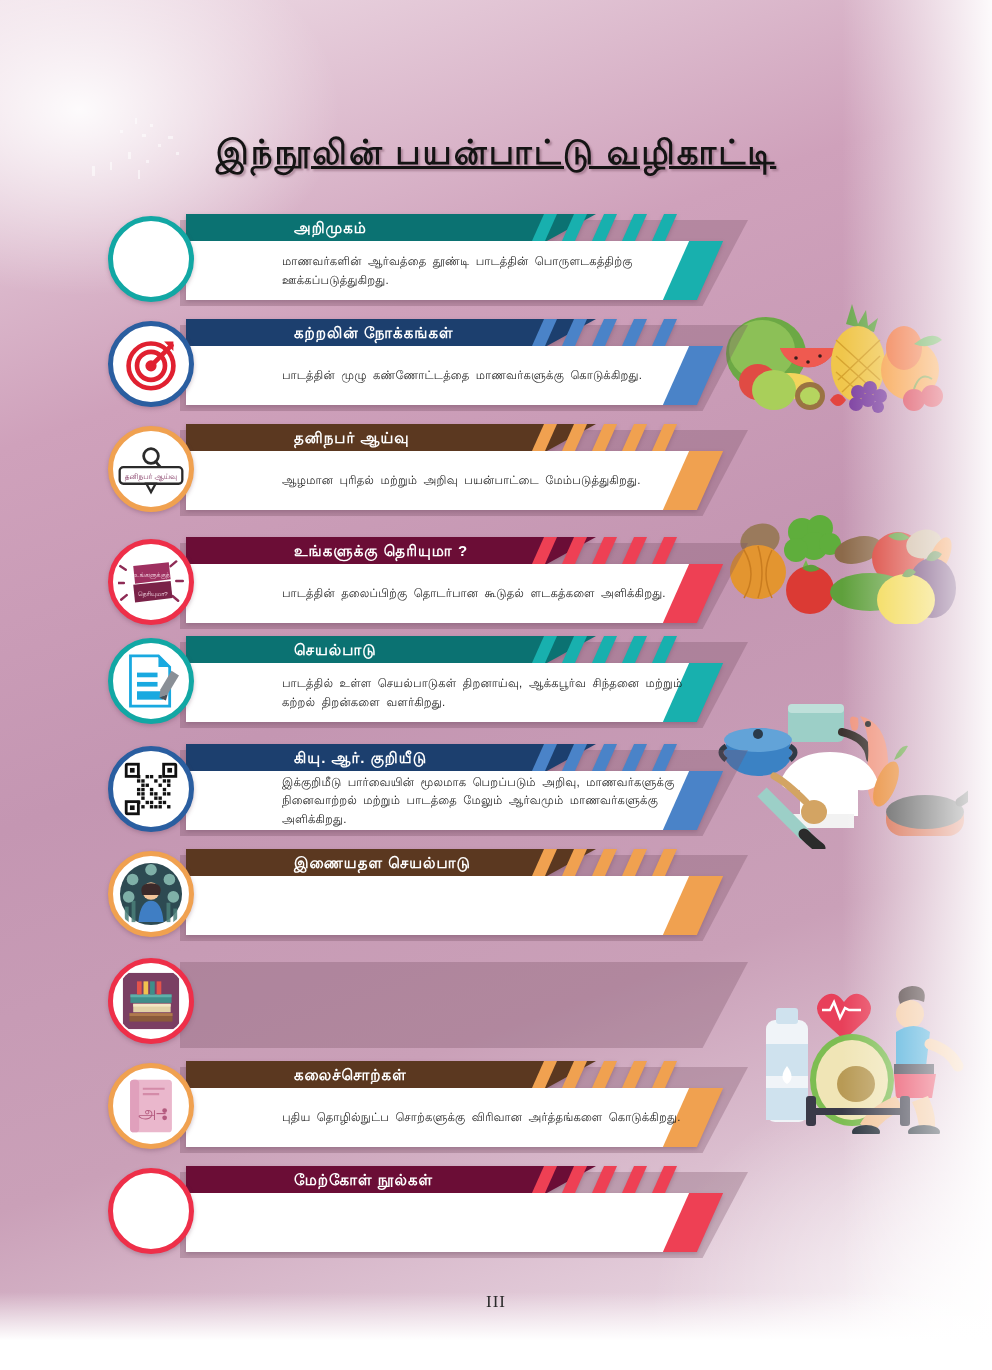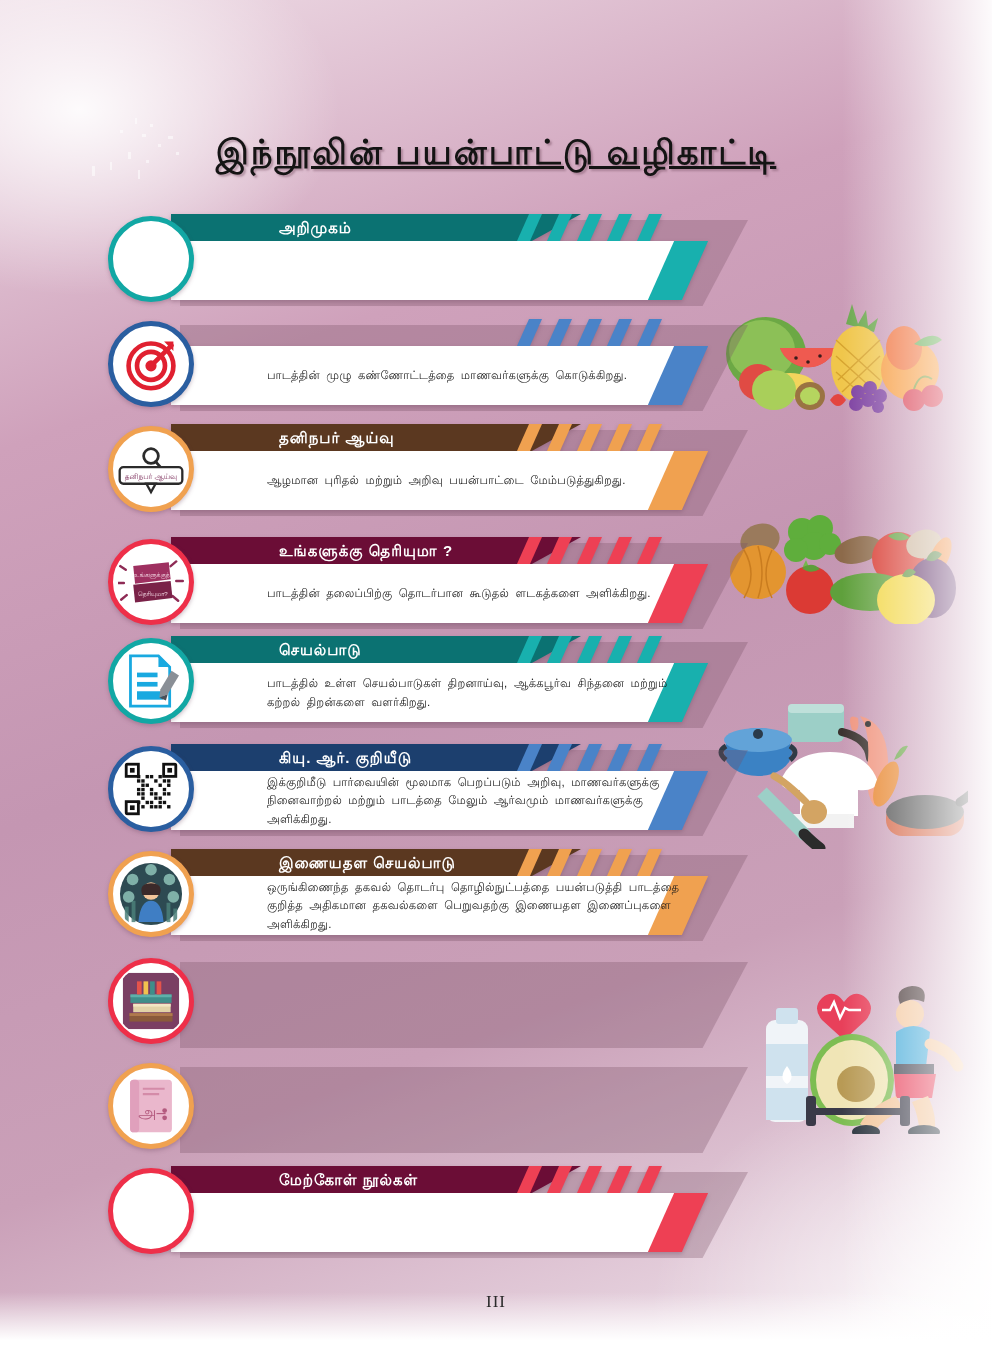--- a/index.html
+++ b/index.html
@@ -36,21 +36,21 @@
   }
 
   
   .row{position:absolute;left:108px;width:640px;height:96px;}
   .row .shadow{
     position:absolute;left:72px;top:6px;width:568px;height:86px;
     background:rgba(120,80,100,.30);
     clip-path:polygon(0 0,100% 0,92% 100%,0 100%);
   }
   .band{
-    position:absolute;left:63px;top:0;width:562px;height:86px;
+    position:absolute;left:78px;top:0;width:562px;height:86px;
     filter:drop-shadow(0 2px 2px rgba(110,70,95,.35));
   }
   .hdr{
     position:absolute;left:0;top:0;height:27px;width:410px;
     clip-path:polygon(0 0,100% 0,88% 100%,0 100%);
     display:flex;align-items:center;
   }
   .hdr-txt{
     color:#ffffff;font-size:15px;font-weight:bold;letter-spacing:1px;
     margin-left:108px;white-space:nowrap;line-height:27px;
@@ -249,30 +249,34 @@
             <span style="left:12px;background:#18b0ae;"></span>
             <span style="left:42px;background:#18b0ae;"></span>
             <span style="left:72px;background:#18b0ae;"></span>
             <span style="left:102px;background:#18b0ae;"></span>
             <span style="left:132px;background:#18b0ae;"></span>
           </div>
       <div class="body"></div>
       <div class="wedge">
         <span style="left:40px;width:34px;background:#18b0ae;"></span>
       </div>
+      <div class="body-txt">மாணவர்களின் ஆர்வத்தை தூண்டி பாடத்தின் பொருளடகத்திற்கு ஊக்கப்படுத்துகிறது.</div>
     </div>
     <div class="badge" style="border:5px solid #12a7a4;">
       <div class="badge-inner">
             <span></span>
           </div>
     </div>
   </div>
       <div class="row" style="top: 319px;">
     <div class="shadow"></div>
     <div class="band">
+      <div class="hdr" style="background:#1c3f6e;">
+        <span class="hdr-txt">கற்றலின் நோக்கங்கள்</span>
+      </div>
       <div class="stripes">
             <span style="left:12px;background:#4a83c8;"></span>
             <span style="left:42px;background:#4a83c8;"></span>
             <span style="left:72px;background:#4a83c8;"></span>
             <span style="left:102px;background:#4a83c8;"></span>
             <span style="left:132px;background:#4a83c8;"></span>
           </div>
       <div class="body"></div>
       <div class="wedge">
         <span style="left:40px;width:34px;background:#4a83c8;"></span>
@@ -479,21 +483,20 @@
             <span style="left:12px;background:#f0a150;"></span>
             <span style="left:42px;background:#f0a150;"></span>
             <span style="left:72px;background:#f0a150;"></span>
             <span style="left:102px;background:#f0a150;"></span>
             <span style="left:132px;background:#f0a150;"></span>
           </div>
       <div class="body"></div>
       <div class="wedge">
         <span style="left:40px;width:34px;background:#f0a150;"></span>
       </div>
-      <div class="body-txt">ஒருங்கிணைந்த தகவல் தொடர்பு தொழில்நுட்பத்தை பயன்படுத்தி பாடத்தை குறித்த அதிகமான தகவல்களை பெறுவதற்கு இணையதள இணைப்புகளை அளிக்கிறது.</div>
     </div>
     <div class="badge" style="border:5px solid #f0a150;">
       <div class="badge-inner">
             <svg viewBox="0 0 66 66" width="64" height="64">
       <circle cx="33" cy="33" r="32" fill="#2d4a52"></circle>
       <g fill="#4c7f7a" opacity=".85">
         <rect x="6" y="46" width="4" height="16"></rect>
                 <rect x="13" y="40" width="4" height="22"></rect>
         <rect x="49" y="42" width="4" height="20"></rect>
                 <rect x="56" y="48" width="4" height="14"></rect>
@@ -531,20 +534,37 @@
                 <rect x="23" y="10" width="5" height="14" fill="#f2c14e"></rect>
                 <rect x="30" y="10" width="5" height="14" fill="#3f8e8a"></rect>
                 <rect x="37" y="10" width="5" height="14" fill="#e5534b"></rect>
               </g>
     </svg>
           </div>
     </div>
   </div>
       <div class="row" style="top: 1061px;">
     <div class="shadow"></div>
+    <div class="band">
+      <div class="hdr" style="background:#5b3820;">
+        <span class="hdr-txt">கலைச்சொற்கள்</span>
+      </div>
+      <div class="stripes">
+            <span style="left:12px;background:#f0a150;"></span>
+            <span style="left:42px;background:#f0a150;"></span>
+            <span style="left:72px;background:#f0a150;"></span>
+            <span style="left:102px;background:#f0a150;"></span>
+            <span style="left:132px;background:#f0a150;"></span>
+          </div>
+      <div class="body"></div>
+      <div class="wedge">
+        <span style="left:40px;width:34px;background:#f0a150;"></span>
+      </div>
+      <div class="body-txt">புதிய தொழில்நுட்ப சொற்களுக்கு விரிவான அர்த்தங்களை கொடுக்கிறது.</div>
+    </div>
     <div class="badge" style="border:5px solid #f0a150;">
       <div class="badge-inner">
             <svg viewBox="0 0 58 66" width="54" height="60">
       <rect x="6" y="4" width="46" height="58" rx="4" fill="#eab7cc"></rect>
       <rect x="6" y="4" width="10" height="58" rx="4" fill="#e0a0bc"></rect>
       <g stroke="#d48ba8" stroke-width="2.4">
                 <path d="M20 14 h24 M20 20 h18"></path>
               </g>
       <text x="30" y="46" font-size="18" fill="#b35a7e" text-anchor="middle" font-family="'Liberation Sans',sans-serif">அ–</text>
       <g fill="#b35a7e">

